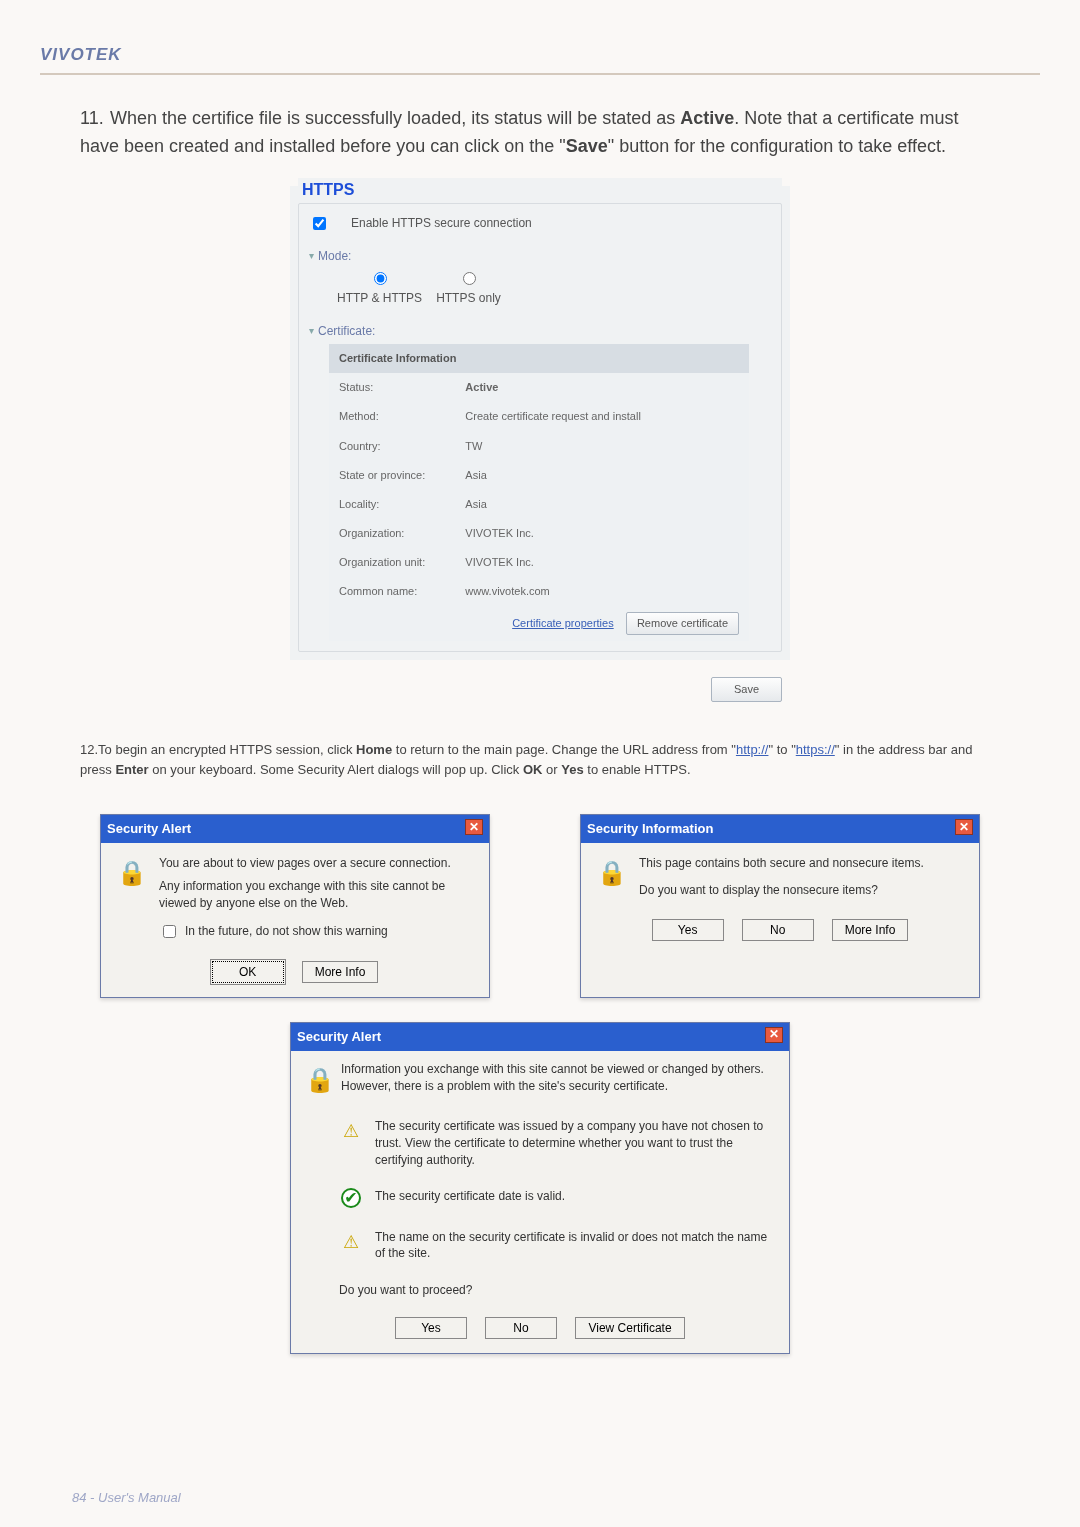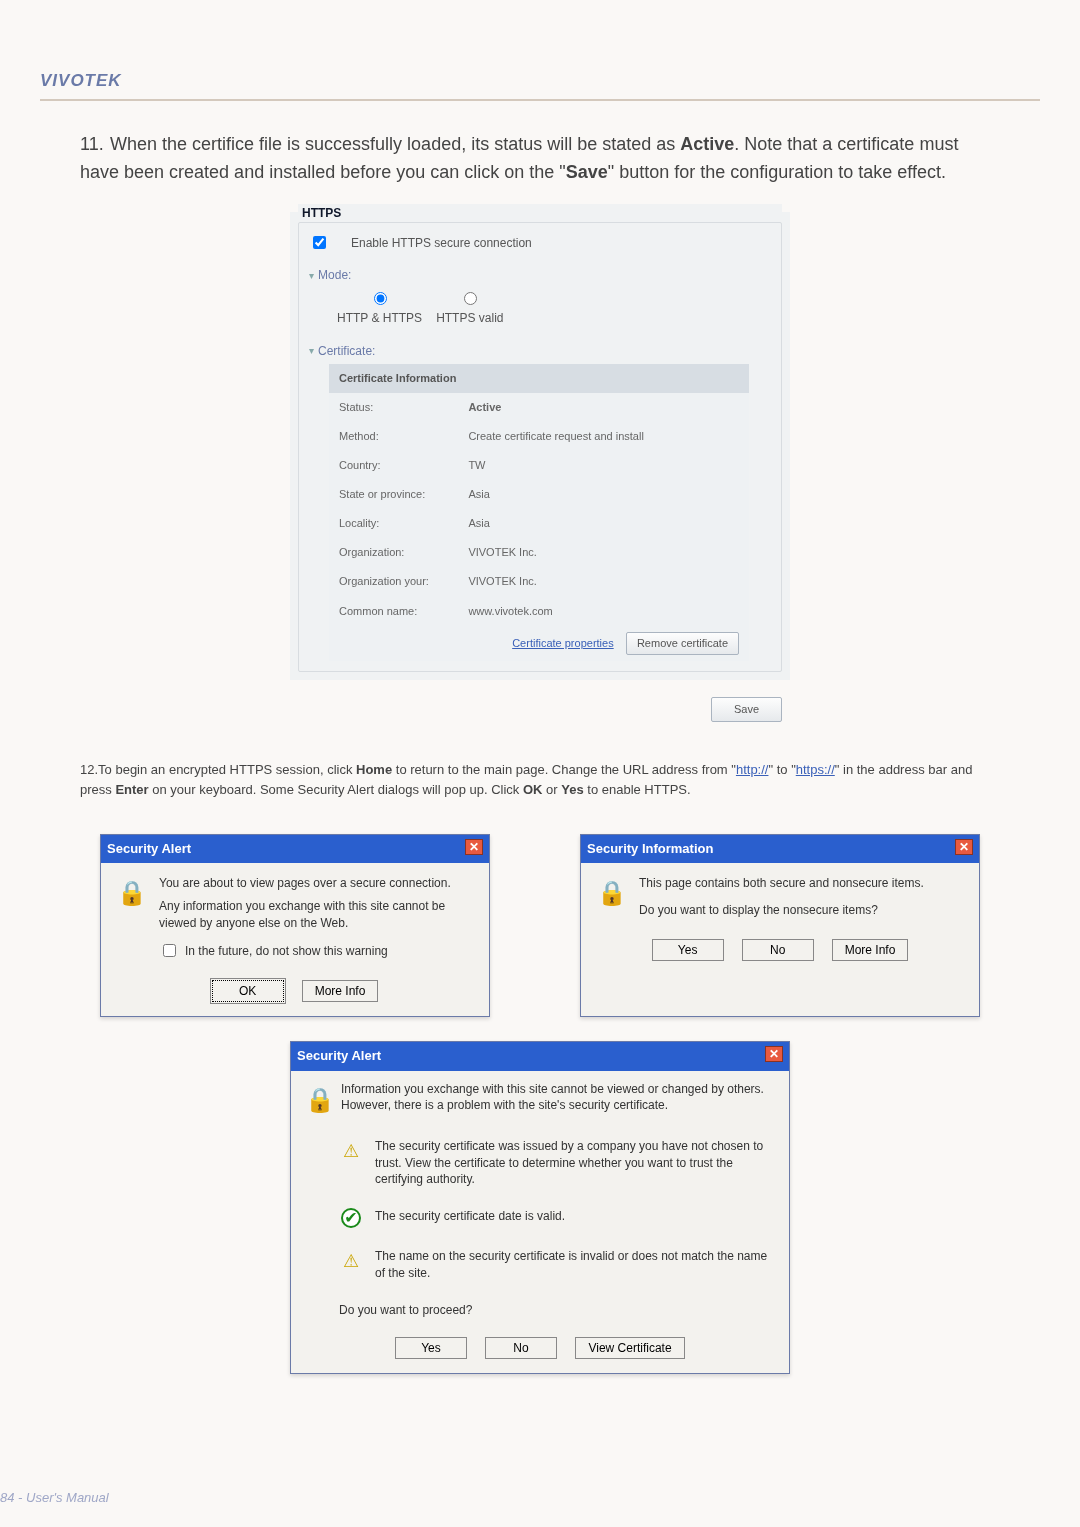--- a/index.html
+++ b/index.html
@@ -12,21 +12,21 @@
   .page {
     width: 1080px;
     min-height: 1527px;
     margin: 0 auto;
     background: #faf8f6;
     position: relative;
     padding: 0;
   }
   .header-bar {
     margin: 0 40px 0 40px;
-    padding-top: 71px;
+    padding-top: 45px;
   }
   .brand {
     color: #6a7aa8;
     font-weight: 700;
     font-style: italic;
     font-size: 17px;
     letter-spacing: 1px;
   }
   .hr {
     height: 2px;
@@ -44,22 +44,22 @@
   .https-panel {
     margin: 25px auto 0 auto;
     width: 500px;
     background: #f0f2f3;
     padding: 0 8px 8px 8px;
     position: relative;
   }
   .panel-legend {
     position: relative;
     top: -8px;
-    font-size: 12px;
-    color: #0f172a;
+    font-size: 16px;
+    color: #1d4ed8;
     font-weight: 700;
     background: #f0f2f3;
     padding: 0 4px;
   }
   .panel-border {
     border: 1px solid #d8dce0;
     border-radius: 2px;
     padding: 10px;
     margin-top: -8px;
   }
@@ -148,24 +148,25 @@
     border:1px solid #888;
     font-size:12px;
     cursor:pointer;
   }
   .winbtn.default { border:1px dotted #000; outline:1px solid #888; outline-offset:1px;}
   .dialog-center { width:500px; margin:24px auto 0 auto;}
   .dc-item { display:flex; gap:12px; padding:10px 14px; align-items:flex-start;}
   .dc-icon { width:24px; flex-shrink:0; text-align:center;}
   .footer {
     position:absolute;
-    left:0; right:0; bottom:22px;
+    left:12px; right:0; bottom:22px;
     color:#9fa7c7;
     font-style:italic;
     font-size:13px;
+    padding-left:60px;
   }
 </style>
 </head>
 <body>
 
 <div class="page">
   <div class="header-bar">
     <div class="brand">VIVOTEK</div>
     <div class="hr"></div>
   </div>
@@ -187,21 +188,21 @@
             <span class="chev">▾</span>
             <span>Mode:</span>
           </div>
         <div class="mode-line">
           <label>
               <input type="radio" checked="" style="">
               <span>HTTP &amp; HTTPS</span>
             </label>
           <label>
               <input type="radio" style="">
-              <span>HTTPS valid</span>
+              <span>HTTPS only</span>
             </label>
         </div>
         <div class="section-label">
             <span class="chev">▾</span>
             <span>Certificate:</span>
           </div>
 
         <table class="cert-table">
           <tbody>
               <tr>
@@ -225,21 +226,21 @@
               </tr>
           <tr class="row">
                 <td>Locality:</td>
                 <td>Asia</td>
               </tr>
           <tr class="row">
                 <td>Organization:</td>
                 <td>VIVOTEK Inc.</td>
               </tr>
           <tr class="row">
-                <td>Organization your:</td>
+                <td>Organization unit:</td>
                 <td>VIVOTEK Inc.</td>
               </tr>
           <tr class="row">
                 <td>Common name:</td>
                 <td>www.vivotek.com</td>
               </tr>
           <tr class="row">
                 <td></td>
                 <td style="text-align:right;">
             <span class="link">Certificate properties</span>

